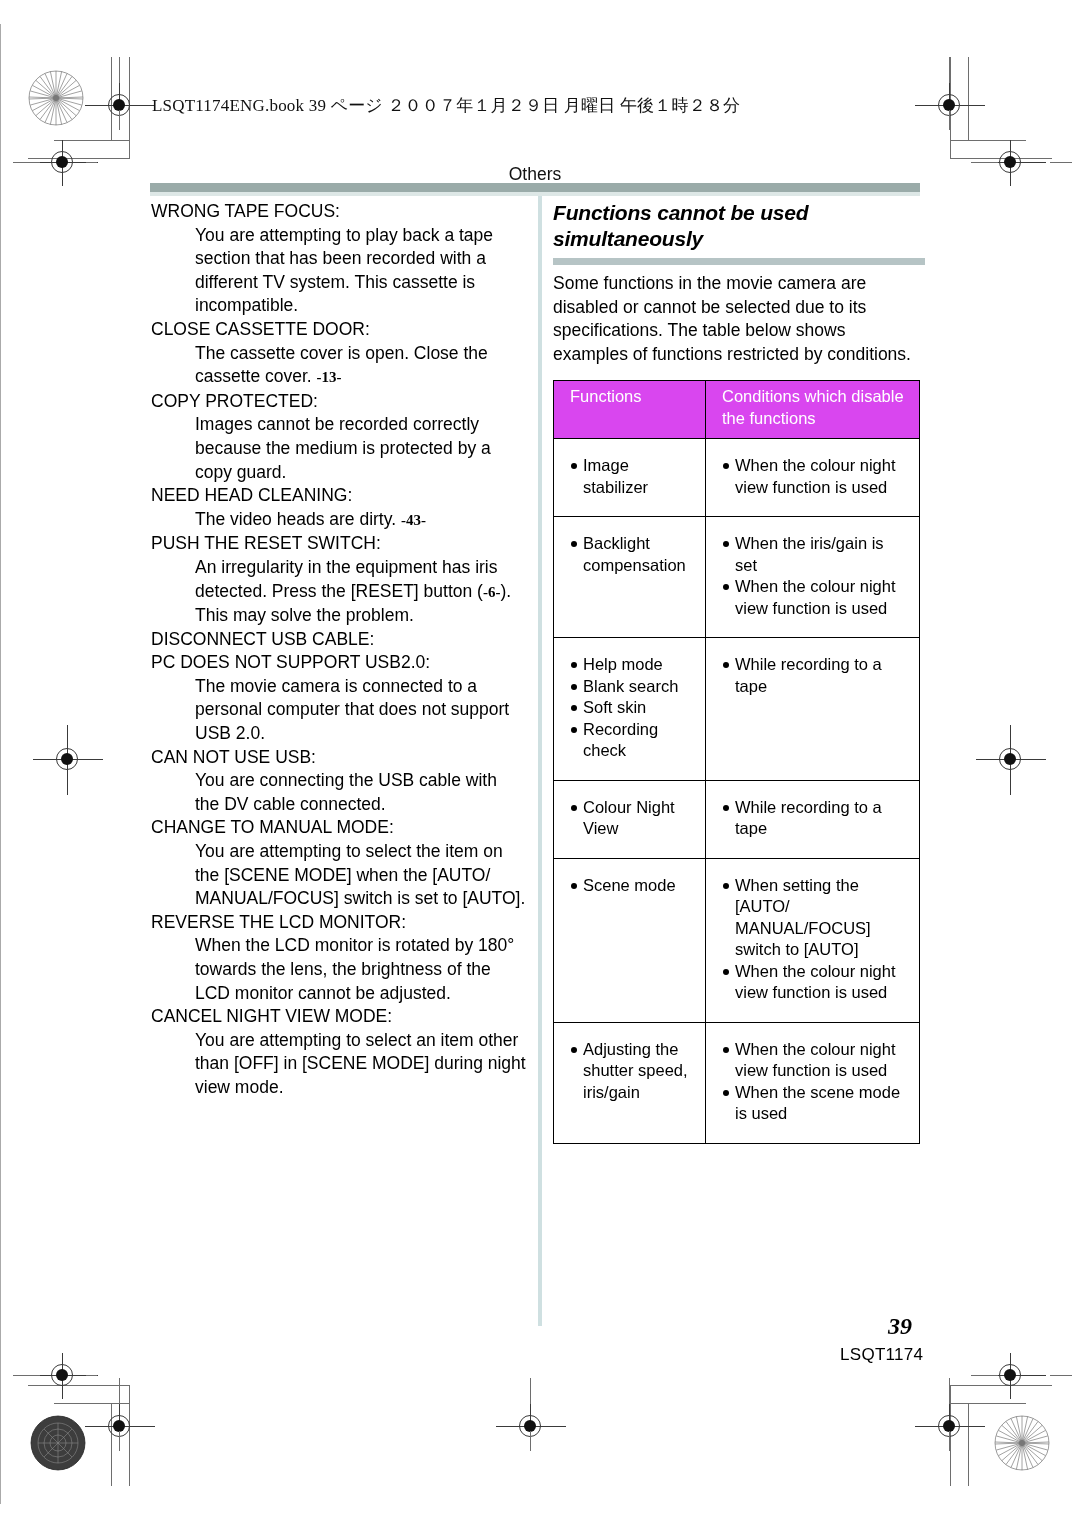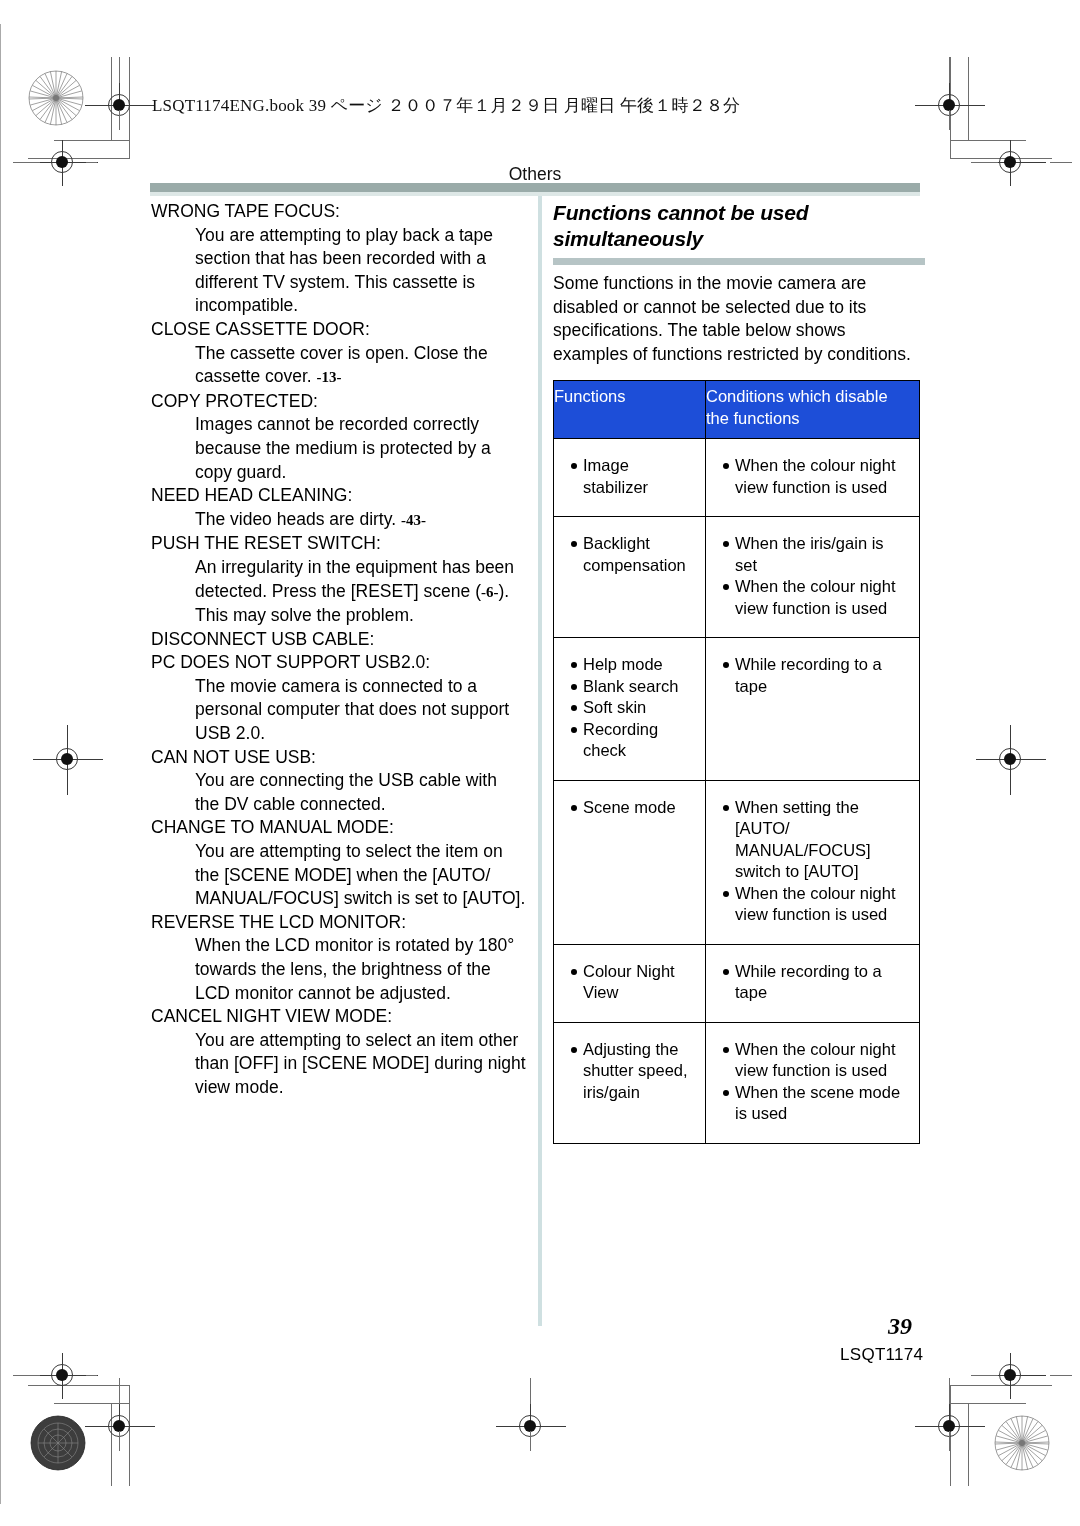--- a/index.html
+++ b/index.html
@@ -160,23 +160,23 @@
   table.fn-table td {
     border: 1.6px solid #000;
     vertical-align: top;
     font-size: 16.5px;
     line-height: 21.5px;
     font-weight: normal;
     text-align: left;
     padding: 4px 5px 6px 4px;
   }
   table.fn-table thead th {
-    background: #1d4ed8;
+    background: #d946ef;
     color: #ffffff;
-    padding: 5px 5px 9px 0;
+    padding: 5px 5px 9px 16px;
   }
   col.c1 { width: 152px; }
   col.c2 { width: 214px; }
 
   ul.bl {
     margin: 12px;
     padding: 0;
     list-style: none;
   }
   ul.bl li {
@@ -442,21 +442,21 @@
   <p class="term">CLOSE CASSETTE DOOR:</p>
   <p class="desc"><span>The cassette cover is open. Close the cassette cover.</span> <span class="pref">-13-</span></p>
 
   <p class="term">COPY PROTECTED:</p>
   <p class="desc">Images cannot be recorded correctly because the medium is protected by a copy guard.</p>
 
   <p class="term">NEED HEAD CLEANING:</p>
   <p class="desc"><span>The video heads are dirty.</span> <span class="pref">-43-</span></p>
 
   <p class="term">PUSH THE RESET SWITCH:</p>
-  <p class="desc"><span>An irregularity in the equipment has been detected. Press the [RESET] scene (</span><span class="pref">-6-</span><span>). This may solve the problem.</span></p>
+  <p class="desc"><span>An irregularity in the equipment has iris detected. Press the [RESET] button (</span><span class="pref">-6-</span><span>). This may solve the problem.</span></p>
 
   <p class="term">DISCONNECT USB CABLE:</p>
 
   <p class="term">PC DOES NOT SUPPORT USB2.0:</p>
   <p class="desc">The movie camera is connected to a personal computer that does not support USB 2.0.</p>
 
   <p class="term">CAN NOT USE USB:</p>
   <p class="desc">You are connecting the USB cable with the DV cable connected.</p>
 
   <p class="term">CHANGE TO MANUAL MODE:</p>
@@ -522,39 +522,39 @@
         </td>
         <td>
           <ul class="bl">
             <li>While recording to a tape</li>
           </ul>
         </td>
       </tr>
       <tr>
         <td>
           <ul class="bl">
+            <li>Colour Night View</li>
+          </ul>
+        </td>
+        <td>
+          <ul class="bl">
+            <li>While recording to a tape</li>
+          </ul>
+        </td>
+      </tr>
+      <tr>
+        <td>
+          <ul class="bl">
             <li>Scene mode</li>
           </ul>
         </td>
         <td>
           <ul class="bl">
             <li>When setting the [AUTO/ MANUAL/FOCUS] switch to [AUTO]</li>
             <li>When the colour night view function is used</li>
-          </ul>
-        </td>
-      </tr>
-      <tr>
-        <td>
-          <ul class="bl">
-            <li>Colour Night View</li>
-          </ul>
-        </td>
-        <td>
-          <ul class="bl">
-            <li>While recording to a tape</li>
           </ul>
         </td>
       </tr>
       <tr>
         <td>
           <ul class="bl">
             <li>Adjusting the shutter speed, iris/gain</li>
           </ul>
         </td>
         <td>

